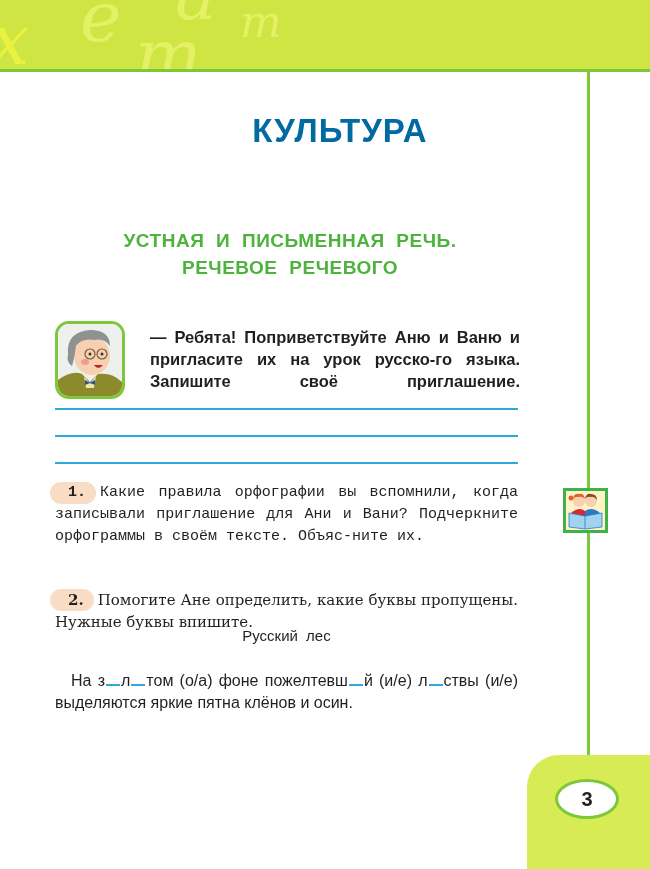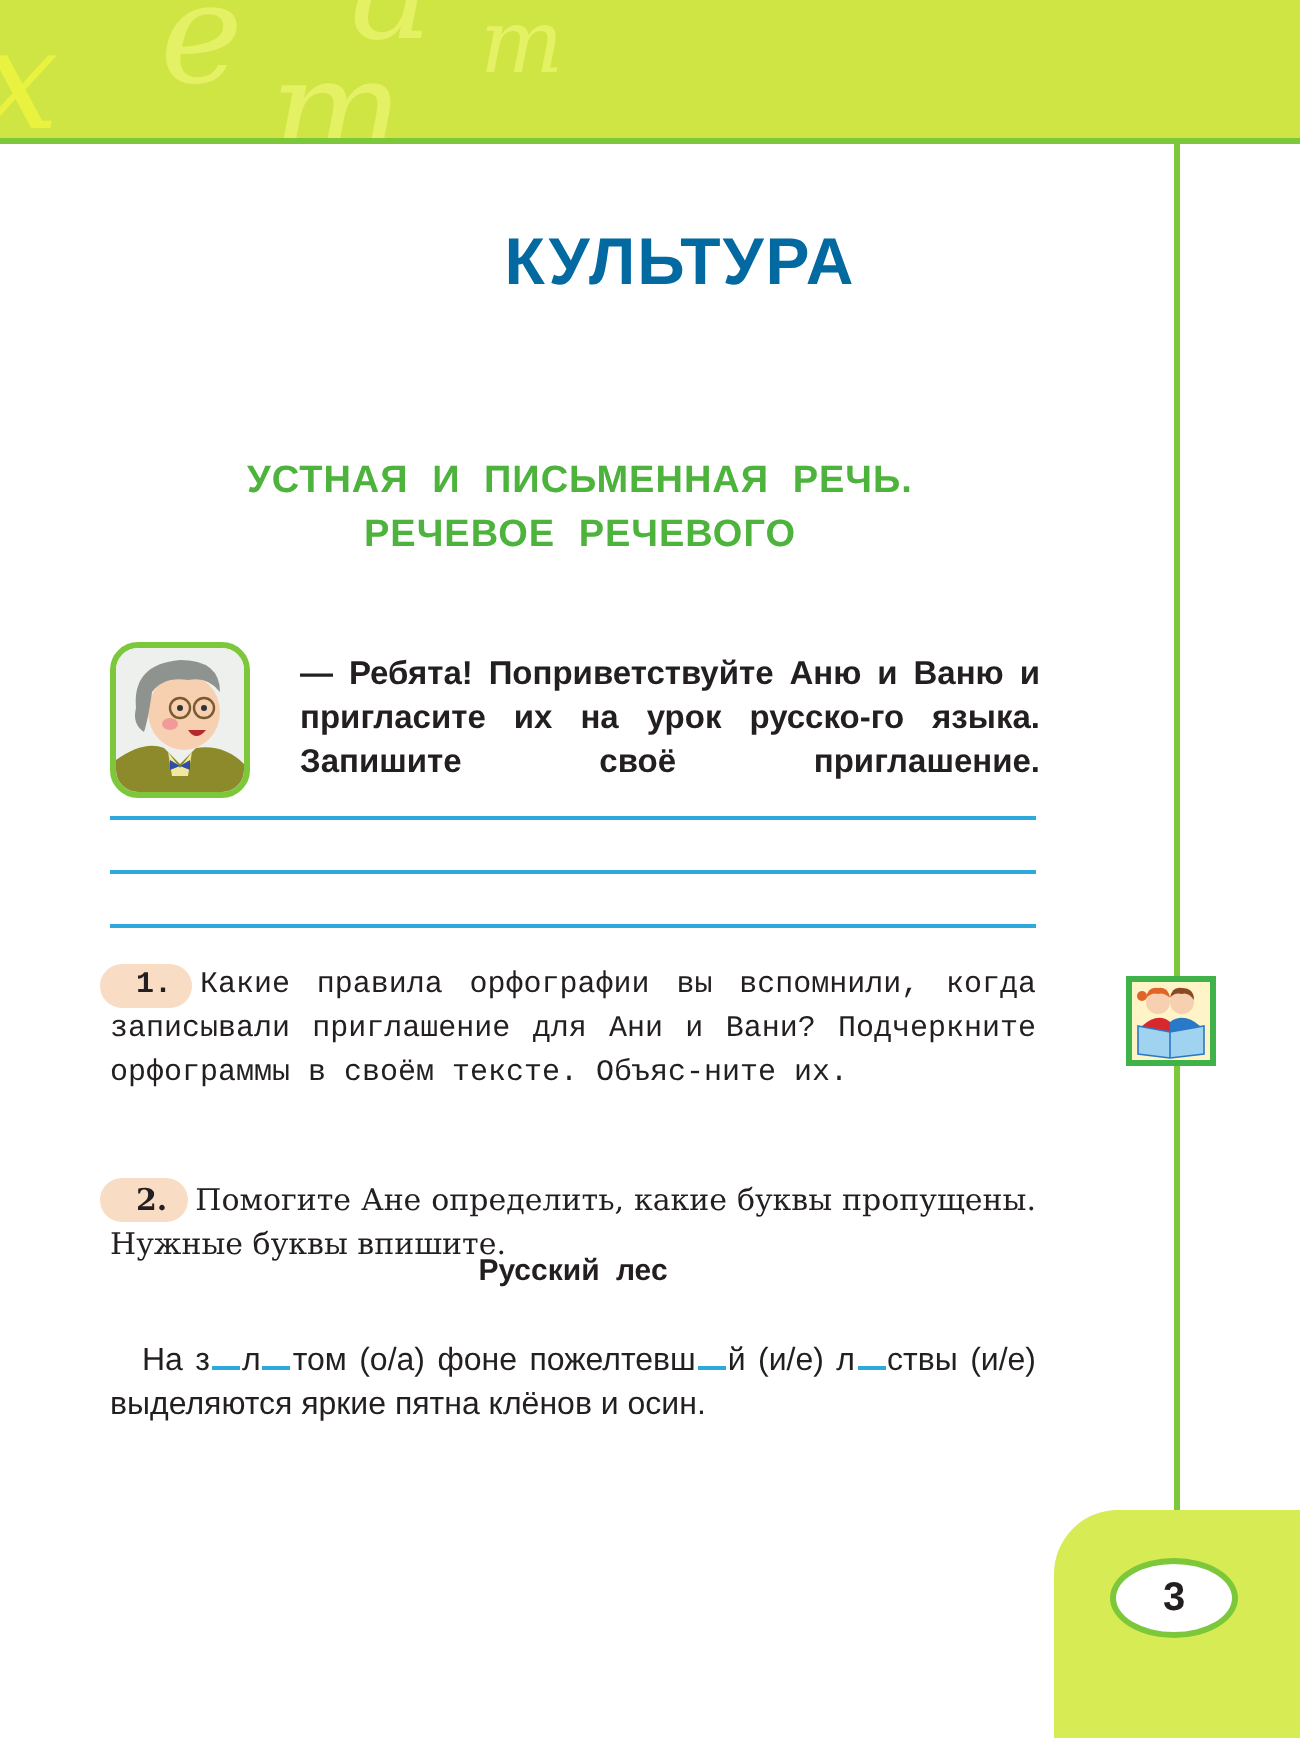--- a/index.html
+++ b/index.html
@@ -76,21 +76,21 @@
       font-weight: bold;
     }
 
     .icon-reading {
       position: absolute; left: 563px; top: 488px; width: 45px; height: 45px;
       border: 3px solid #3fb34a; background: #fff4c8;
     }
 
     .text-title {
       position: absolute; left: 55px; top: 627px; width: 463px;
-      text-align: center; font-weight: bold; font-size: 15px; word-spacing: 4px;
+      text-align: center; font-weight: normal; font-size: 15px; word-spacing: 4px;
     }
     .exercise {
       position: absolute; left: 55px; top: 650px; width: 463px;
       font-size: 16px; line-height: 22px; text-align: justify;
     }
     .exercise p { text-indent: 16px; margin-bottom: 0; }
     .exercise p + p { margin-top: 0; }
     .gap {
       display: inline-block; width: 14px; height: 2px; background: #2fa9dc;
       vertical-align: baseline; margin: 0 1px;

